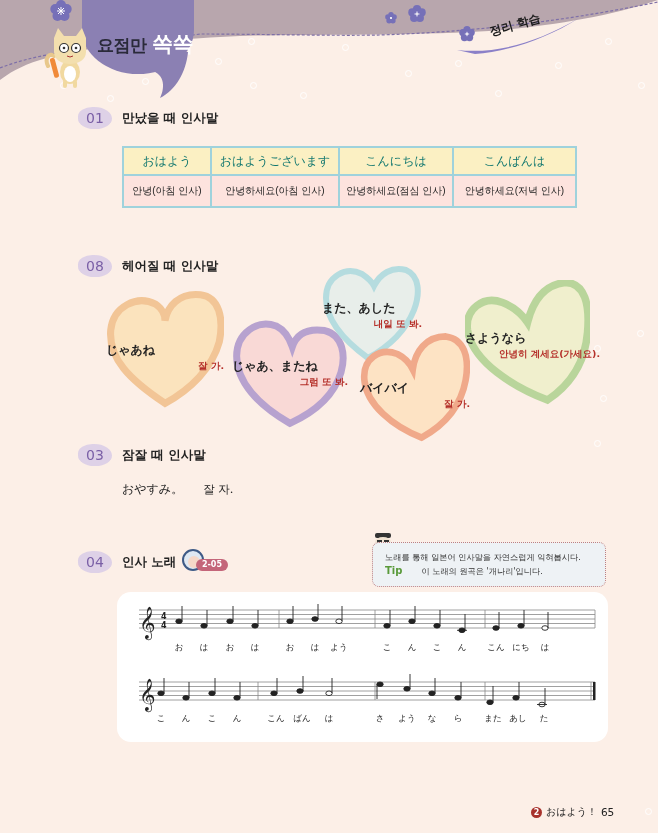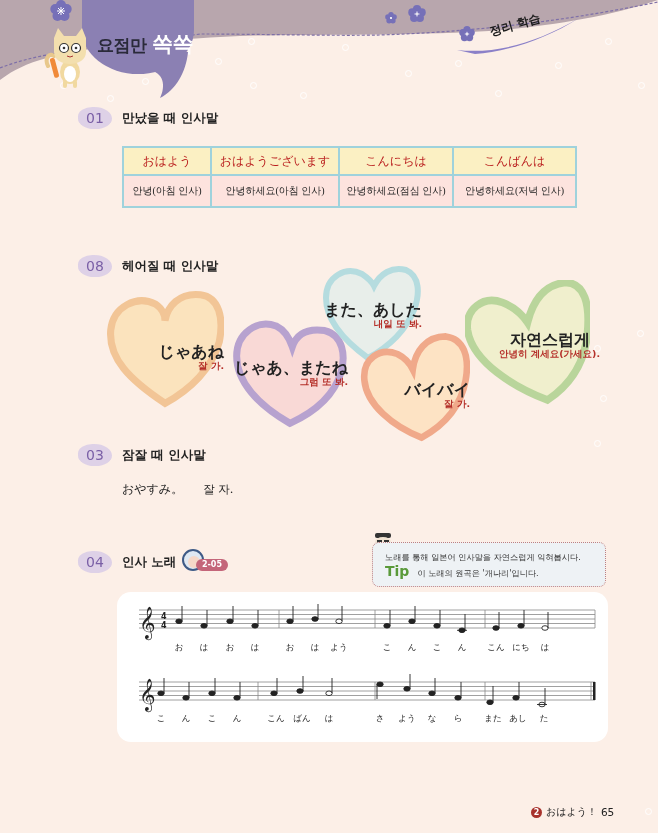--- a/index.html
+++ b/index.html
@@ -49,47 +49,47 @@
   .sec-title { position: absolute; font-size: 12.5px; font-weight: bold; color: #222; }
 
   
   .greet-table {
     position: absolute; left: 122px; top: 146px; width: 455px; border-collapse: collapse;
     border: 2px solid #9fd2dc;
   }
   .greet-table td {
     border: 2px solid #9fd2dc; text-align: center;
   }
-  .greet-table .jp td { background: #fbf0c3; height: 28px; font-size: 12px; color: #b91c1c; }
-  .greet-table .ko td { background: #fde3de; height: 32px; font-size: 10px; color: #222; font-family: Liberation Serif, serif; }
+  .greet-table .jp td { background: #fbf0c3; height: 28px; font-size: 12px; color: #0f766e; }
+  .greet-table .ko td { background: #fde3de; height: 32px; font-size: 10px; color: #222; font-family: Liberation Sans, sans-serif; }
 
   
   .heart { position: absolute; }
   .heart svg { position: absolute; inset: 0; }
-  .heart .h-jp { position: absolute; left: 0; right: 0; text-align: right; font-size: 16px; font-weight: bold; color: #222; }
+  .heart .h-jp { position: absolute; left: 0; right: 0; text-align: left; font-size: 12px; font-weight: bold; color: #222; }
   .heart .h-ko { position: absolute; left: 0; right: 0; text-align: right; font-size: 9.5px; font-weight: bold; color: #b5302a; }
 
   
   .sleep-line { position: absolute; left: 122px; font-size: 12px; color: #222; }
   .sleep-line .ko { font-family: "DejaVu Serif", serif; margin-left: 12px; font-size: 11.5px; }
 
   
   .audio-badge { position: absolute; left: 182px; top: 549px; width: 48px; height: 24px; }
   .track-pill {
     position: absolute; left: 14px; top: 10px; width: 32px; height: 12px; border-radius: 6px;
     background: #c4667a; color: #fff; font-size: 8px; font-weight: bold; line-height: 12px; text-align: center;
   }
 
   
   .tip-box {
     position: absolute; left: 372px; top: 542px; width: 234px; height: 45px;
     border: 1.5px dotted #c08080; border-radius: 7px; background: #eef2f5;
     padding: 7px 10px 0 12px; font-size: 8.2px; color: #333; line-height: 14px;
   }
-  .tip-tag { color: #5a9a3a; font-weight: bold; font-size: 14px; margin-right: 8px; }
+  .tip-tag { color: #5a9a3a; font-weight: bold; font-size: 10px; margin-right: 19px; }
   .tip-mascot { position: absolute; left: 373px; top: 533px; width: 20px; height: 14px; }
 
   
   .music-card {
     position: absolute; left: 117px; top: 592px; width: 491px; height: 150px;
     background: #fff; border-radius: 14px;
   }
   .staff-svg { position: absolute; left: 0; top: 0; }
   .lyric { position: absolute; font-size: 8.5px; color: #222; transform: translateX(-50%); white-space: nowrap; }
 
@@ -262,21 +262,21 @@
       <path d="M56,96 C30,86 6,66 4,44 C2,24 18,14 34,20 C42,24 46,30 48,34 C50,18 60,4 78,4 C94,6 100,22 96,44 C92,66 78,84 56,96 Z" fill="#fde3c4" stroke="#f0a98a" stroke-width="6"></path>
     </svg>
     <div class="h-jp" style="top:48px">バイバイ</div>
     <div class="h-ko" style="top:66px">잘 가.</div>
   </div>
 
   <div class="heart" style="left:465px;top:280px;width:125px;height:108px">
     <svg viewBox="0 0 100 100" preserveAspectRatio="none">
       <path d="M66,96 C40,86 6,66 2,40 C0,24 14,12 30,18 C40,22 46,28 50,34 C54,18 62,4 80,2 C96,2 100,20 98,42 C96,66 84,84 66,96 Z" fill="#f0efcd" stroke="#b9d59b" stroke-width="6"></path>
     </svg>
-    <div class="h-jp" style="top:50px">자연스럽게</div>
+    <div class="h-jp" style="top:50px">さようなら</div>
     <div class="h-ko" style="top:68px;left:18px;right:-10px">안녕히 계세요(가세요).</div>
   </div>
 
   <div class="sec-num" style="left:78px;top:444px">03</div>
   <div class="sec-title" style="left:122px;top:447px">잠잘 때 인사말</div>
 
   <div class="sleep-line" style="top:481px">
     <span>おやすみ。</span><span class="ko" style="margin-left:20px">잘 자.</span>
   </div>
 

